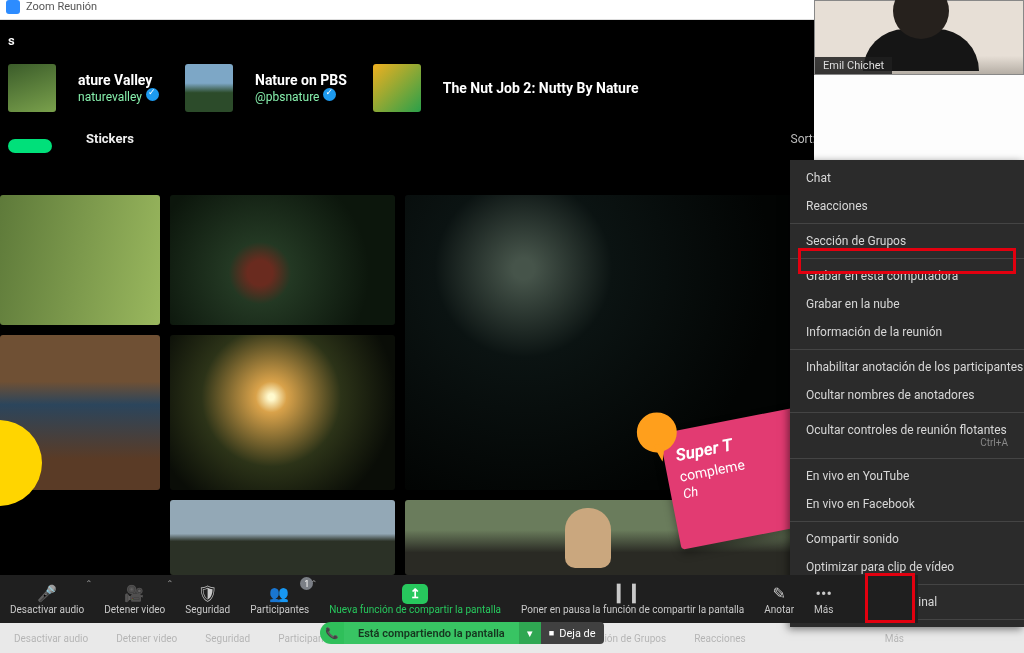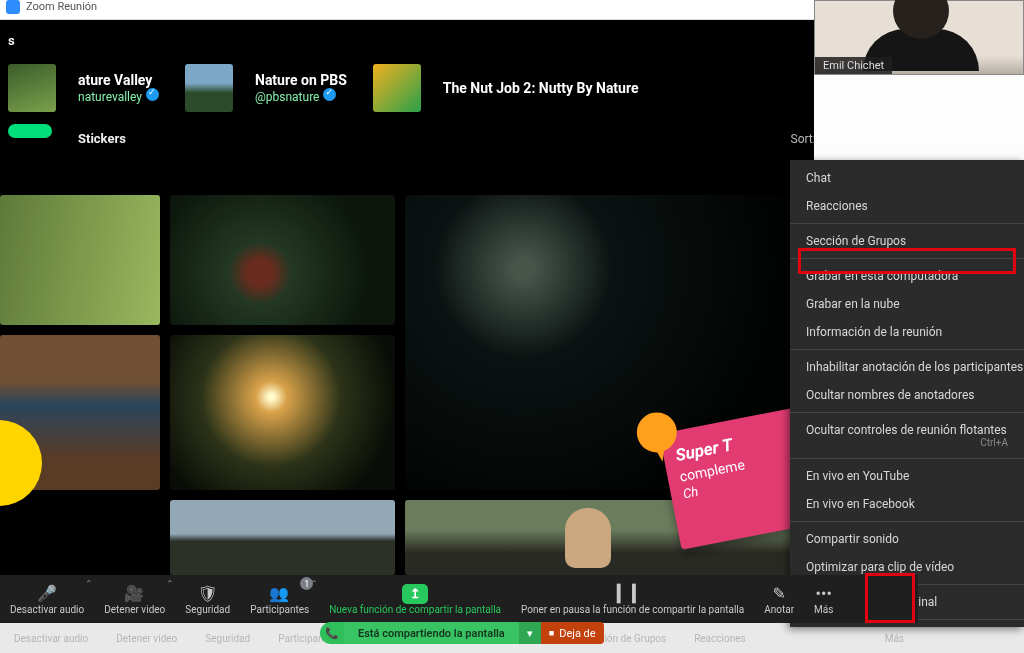--- a/index.html
+++ b/index.html
@@ -26,21 +26,21 @@
   .sugg .thumb { width:48px; height:48px; background:#333; border-radius:3px; }
   .sugg .t1 { background:linear-gradient(160deg,#3b5c2a,#7aa14c); }
   .sugg .t2 { background:linear-gradient(180deg,#7da7c6 40%,#2c4b2a 60%); }
   .sugg .t3 { background:linear-gradient(135deg,#f0b020,#2aa04a); }
   .sugg .txt .nm { font-weight:700; font-size:14px; color:#fff; }
   .sugg .txt .hn { font-size:12px; color:#86efac; }
   .verify { display:inline-block; width:13px; height:13px; border-radius:50%; background:#1d9bf0; margin-left:4px; position:relative; }
   .verify::after { content:"✓"; position:absolute; left:2px; top:-1px; font-size:9px; color:#fff; }
 
   .tabs-row { display:flex; align-items:center; padding:0 8px 10px 8px; justify-content:space-between; }
-  .tabs-left { display:flex; gap:4px; align-items:flex-start; }
+  .tabs-left { display:flex; gap:12px; align-items:flex-end; }
   .tab { padding:7px 22px; border-radius:18px; font-weight:700; font-size:13px; }
   .tab.active { background:#00e07a; color:#111; }
   .tab.inactive { background:transparent; color:#eee; }
   .sort { font-size:12px; color:#bbb; }
   .sort b { color:#fff; }
   .sort .sel { text-decoration:underline; }
 
   .grid { position:absolute; left:0; top:175px; width:920px; height:380px; padding:0 8px; }
   .tile { position:absolute; border-radius:3px; background:#222; overflow:hidden; }
   .tA { left:0; top:0; width:160px; height:130px; background:linear-gradient(100deg,#5e7a3a,#9ab85e); }
@@ -90,21 +90,21 @@
   .sharebtn { width:26px; height:20px; border-radius:5px; background:#27c85d; display:flex; align-items:center; justify-content:center; color:#0c2; }
   .sharebtn::after { content:"↥"; color:#fff; font-size:13px; font-weight:700; }
   .morebox { position:absolute; border:3px solid #e3000f; pointer-events:none; }
 
   
   .sharebanner { position:absolute; left:320px; top:622px; height:22px; display:flex; align-items:stretch; font-size:11px; }
   .sharebanner .seg1 { background:#2fbf5a; color:#0a3; width:24px; border-radius:12px 0 0 12px; display:flex; align-items:center; justify-content:center; }
   .sharebanner .seg1::after { content:"📞"; color:#fff; font-size:11px; }
   .sharebanner .seg2 { background:#38c463; color:#16351f; display:flex; align-items:center; padding:0 14px; font-weight:600; }
   .sharebanner .seg3 { background:#2fa752; width:22px; display:flex; align-items:center; justify-content:center; color:#fff; }
-  .sharebanner .seg4 { background:#c2410c; color:#fff; padding:0 8px; display:flex; align-items:center; border-radius:0 4px 4px 0; }
+  .sharebanner .seg4 { background:#404040; color:#fff; padding:0 8px; display:flex; align-items:center; border-radius:0 4px 4px 0; }
   .sharebanner .seg4::before { content:"\25A0"; font-size:9px; margin-right:5px; }
 
   
   .ghostbar { position:absolute; left:0; top:624px; width:918px; height:29px; color:#555; font-size:10px; display:flex; align-items:center; }
   .ghostbar span { opacity:.35; padding:0 14px; white-space:nowrap; }
 
 </style>
 </head>
 <body>
 

